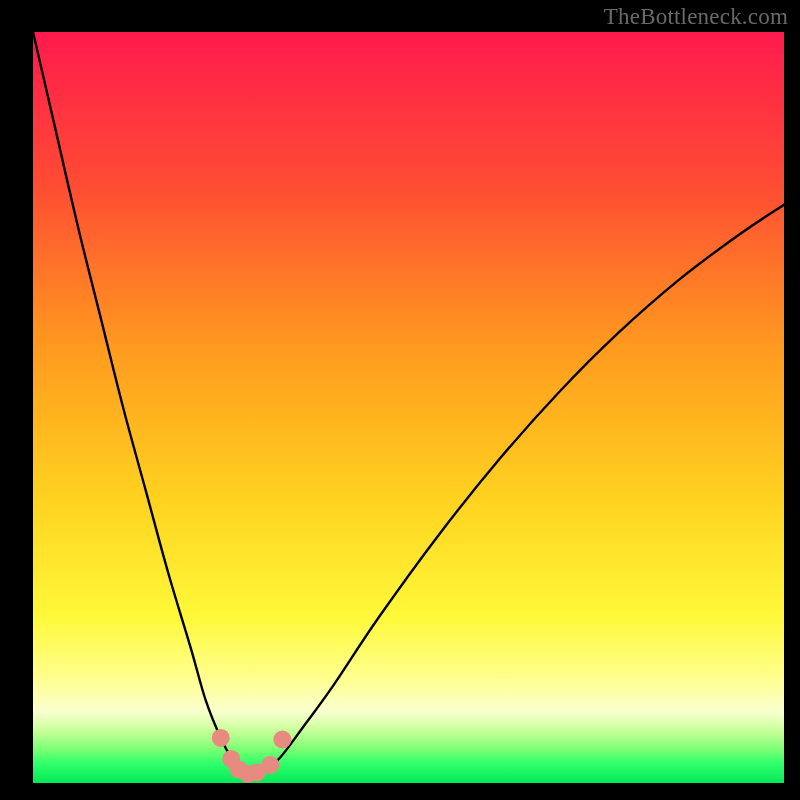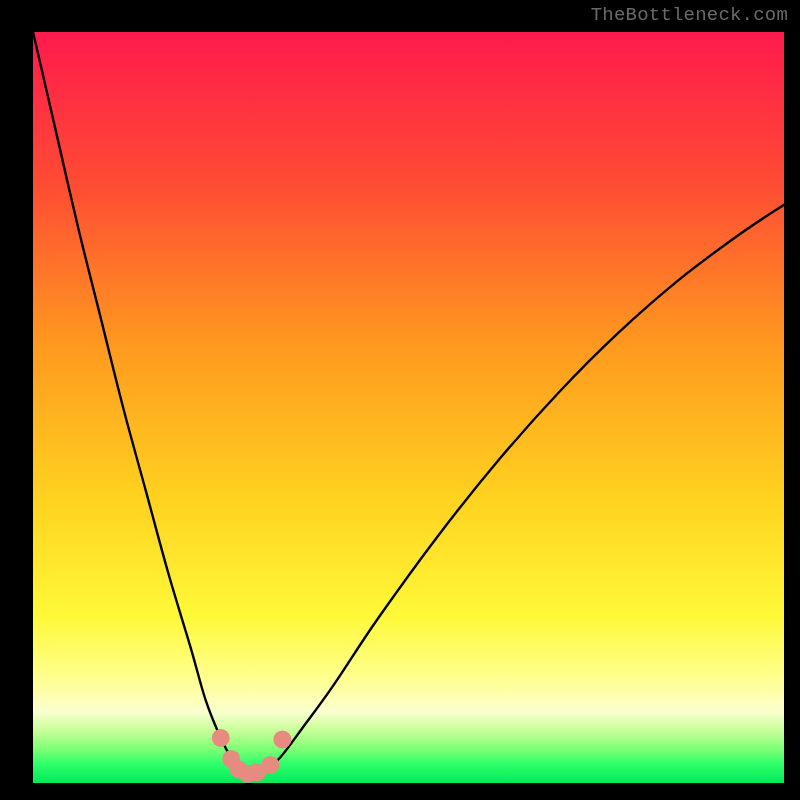--- a/index.html
+++ b/index.html
@@ -15,22 +15,22 @@
     left: 0;
     top: 0;
     width: 800px;
     height: 800px;
     background: #000;
   }
   .watermark {
     position: absolute;
     top: 4px;
     right: 12px;
-    font-family: Liberation Mono, monospace;
-    font-size: 19px;
+    font-family: Liberation Serif, serif;
+    font-size: 23px;
     color: #67696b;
     letter-spacing: 0.2px;
     font-weight: 500;
   }
   svg {
     position: absolute;
     left: 0;
     top: 0;
   }
 </style>

